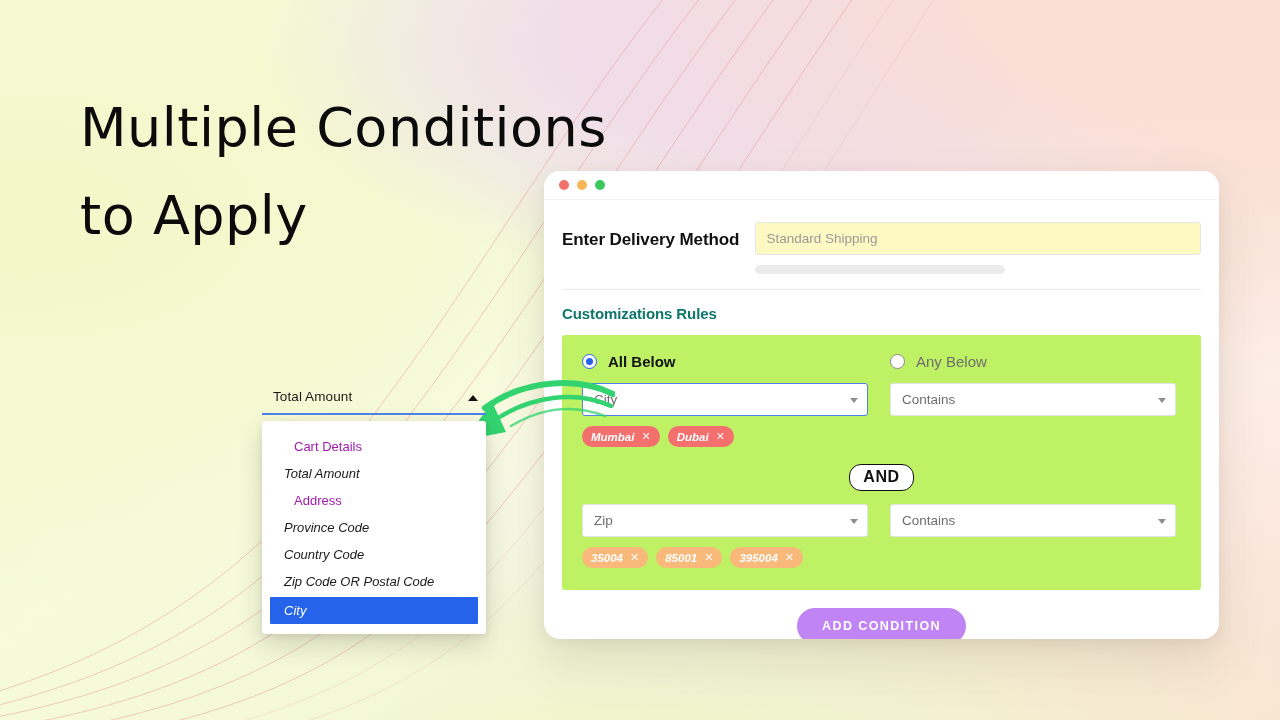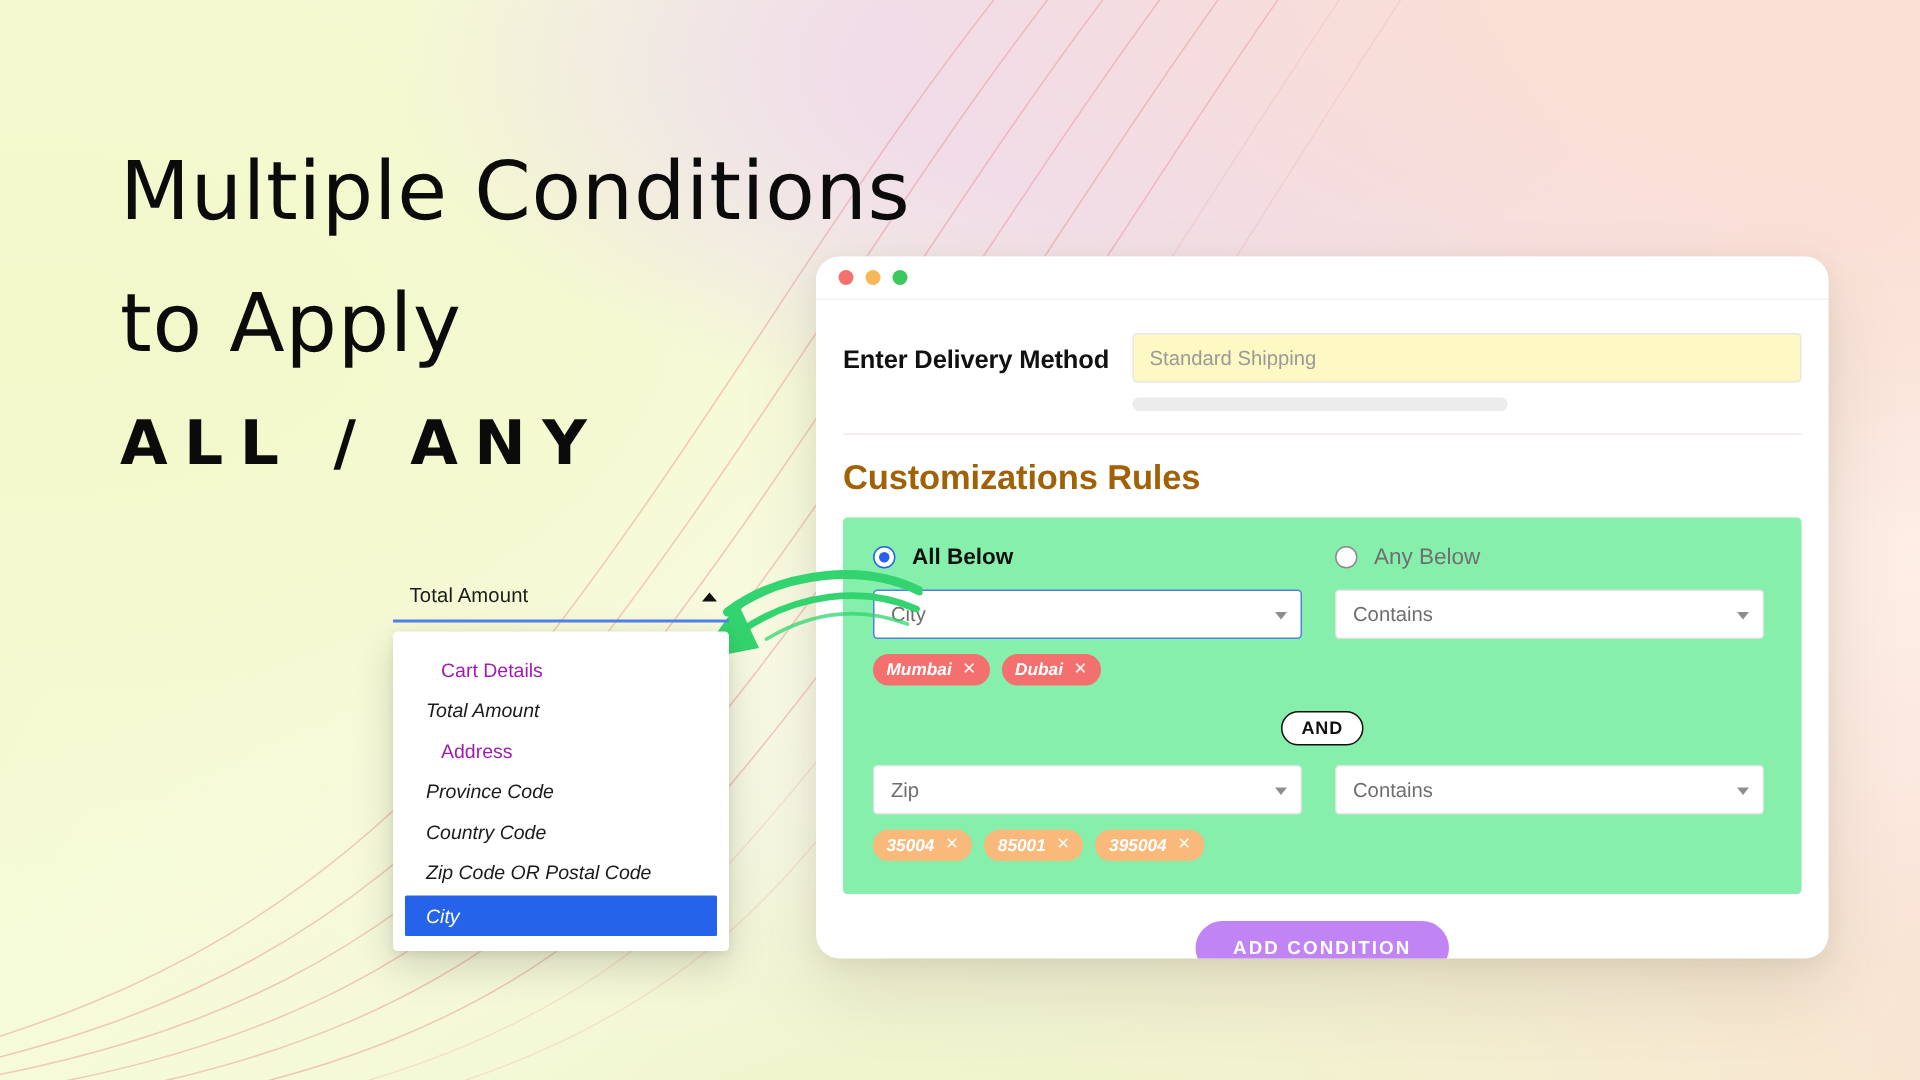--- a/index.html
+++ b/index.html
@@ -191,29 +191,29 @@
     background: #ececec;
   }
 
   .divider {
     margin-top: 15px;
     height: 1px;
     background: #f0e8ee;
   }
 
   .rules-title {
-    font-size: 23px;
+    font-size: 15px;
     font-weight: 700;
-    color: #a16207;
+    color: #0f766e;
     padding: 15px 0 13px 0;
     letter-spacing: -.1px;
   }
 
   .rules-panel {
-    background: #86efac;
+    background: #bef264;
     border-radius: 3px;
     padding: 18px 20px 22px 20px;
   }
 
   .radio-row { display: flex; align-items: center; }
   .radio-item { display: flex; align-items: center; gap: 11px; }
   .radio-item.first { width: 308px; }
   .radio-outer {
     width: 15px; height: 15px; border-radius: 50%;
     border: 1.6px solid #8b8b8b; background: #fff;
@@ -267,21 +267,21 @@
     font-style: normal;
     line-height: 1;
     opacity: .92;
   }
 
   .and-wrap { display: flex; justify-content: center; margin-top: 17px; }
   .and-badge {
     border: 1.7px solid #111;
     border-radius: 12px;
     background: #fff;
-    font-size: 12px;
+    font-size: 16px;
     font-weight: 700;
     letter-spacing: .6px;
     color: #111;
     padding: 3px 13px 4px 13px;
   }
 
   .add-wrap { display: flex; justify-content: center; padding: 18px 0 0 0; }
   .add-btn {
     border: none;
     border-radius: 20px;
@@ -313,21 +313,20 @@
     </g>
     <g fill="none" stroke="#edb2a8" stroke-width="0.9" opacity="0.40">
       <path d="M920,-40 C785,155 670,368 495,566 C375,700 218,746 -30,766"></path>
       <path d="M960,-40 C825,162 706,380 525,583 C405,715 240,758 -30,777"></path>
     </g>
   </svg>
 
   <div id="headline">
     <div class="hl-line1">Multiple Conditions</div>
     <div class="hl-line2">to Apply</div>
-    <div class="hl-line3">ALL / ANY</div>
   </div>
 
   <div id="browser-card">
 
     <div class="titlebar">
       <span class="tl-dot" style="background:#f4726e"></span>
       <span class="tl-dot" style="background:#f8b85a"></span>
       <span class="tl-dot" style="background:#3cc95c"></span>
     </div>
 

